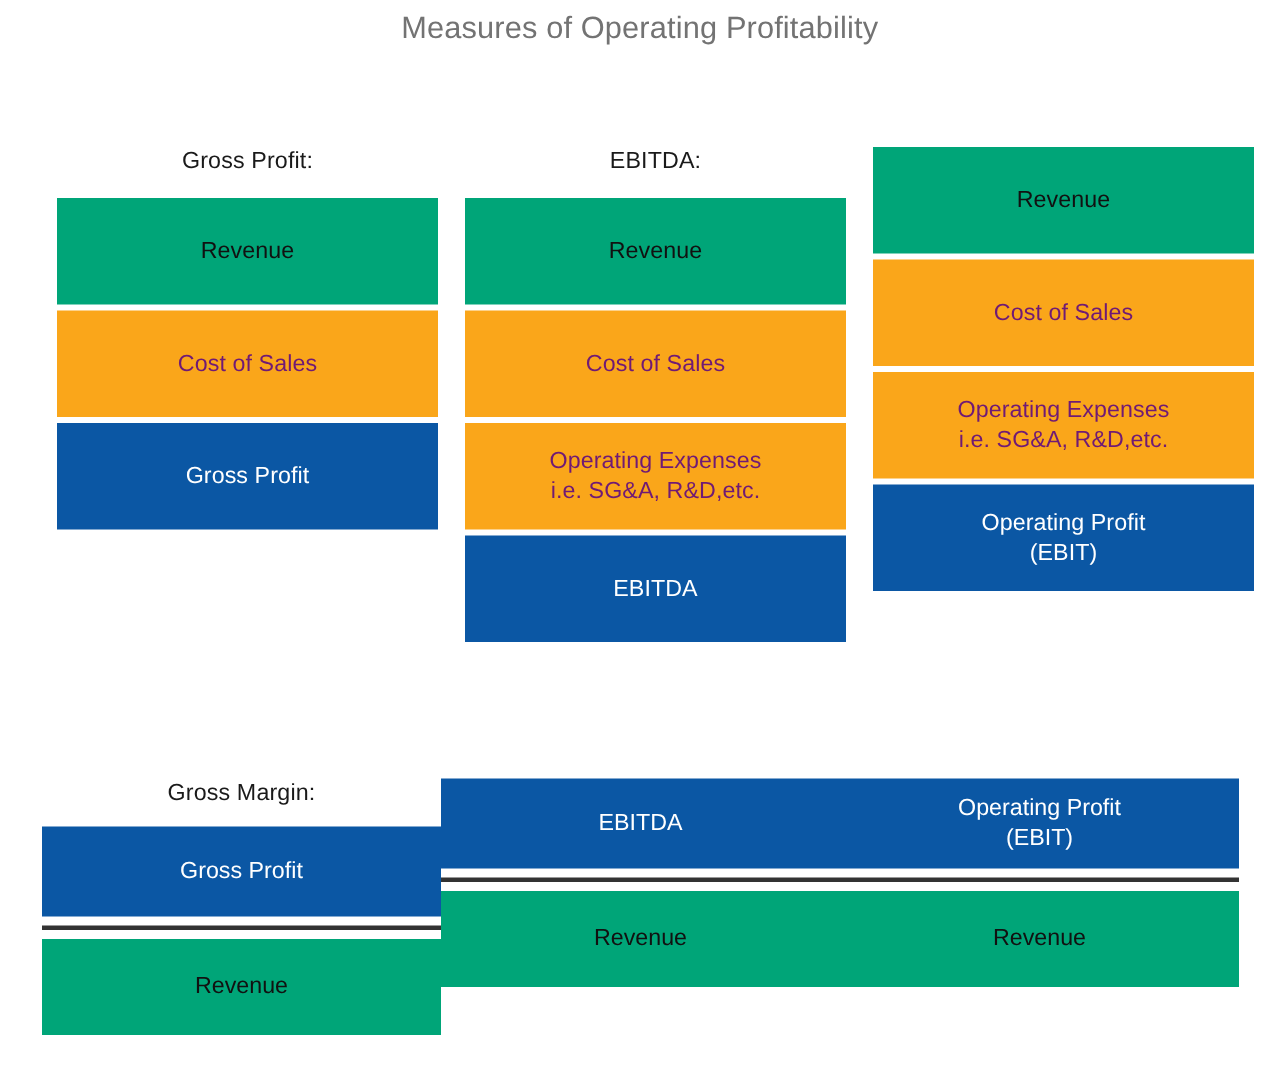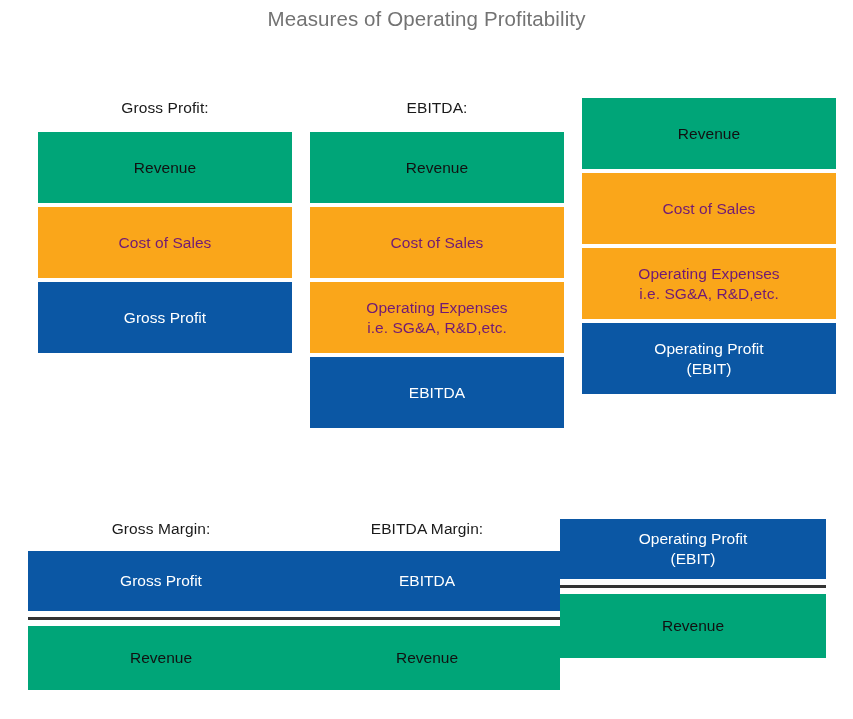--- a/index.html
+++ b/index.html
@@ -196,21 +196,20 @@
   <div class="ratios">
 
     <div class="ratio-col">
       <div class="ratio-header">Gross Margin:</div>
       <div class="ratio-box numerator">Gross Profit</div>
       <div class="fraction-bar"></div>
       <div class="ratio-box denominator">Revenue</div>
     </div>
 
     <div class="ratio-col">
-      <div class="ratio-header">EBITDA Margin:</div>
       <div class="ratio-box numerator">EBITDA</div>
       <div class="fraction-bar"></div>
       <div class="ratio-box denominator">Revenue</div>
     </div>
 
     <div class="ratio-col">
       <div class="ratio-box numerator">Operating Profit
 (EBIT)</div>
       <div class="fraction-bar"></div>
       <div class="ratio-box denominator">Revenue</div>

